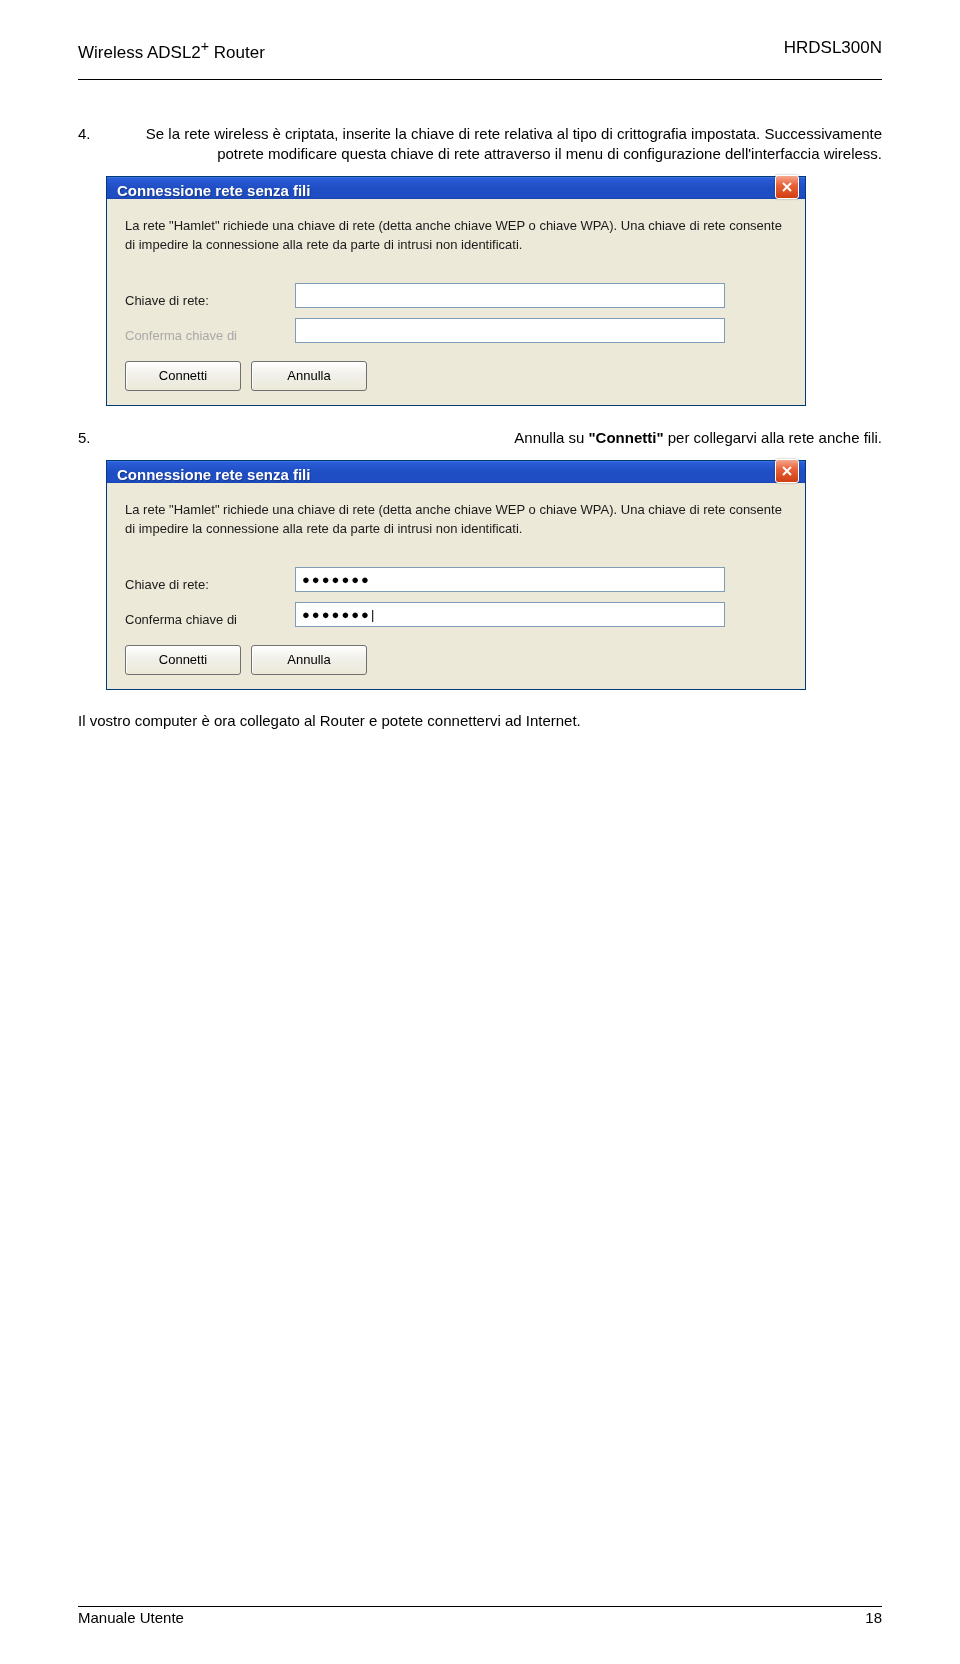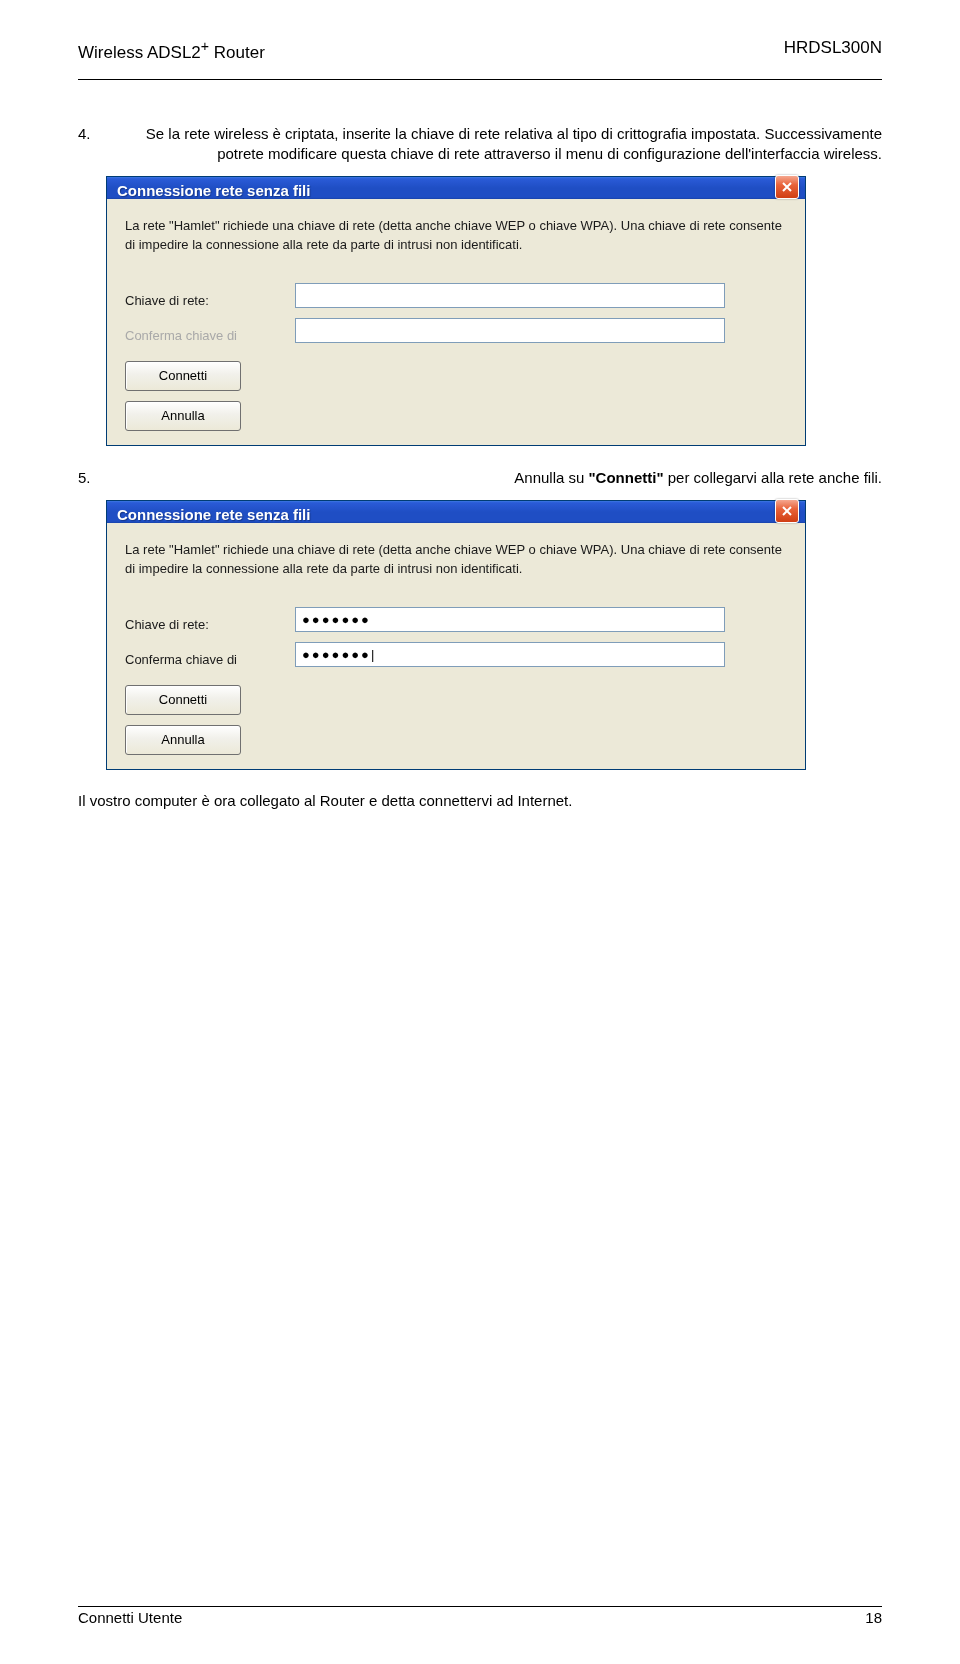--- a/index.html
+++ b/index.html
@@ -99,21 +99,20 @@
     background: #fff;
     font-family: Tahoma, Arial, sans-serif;
     font-size: 13px;
     padding: 0 6px;
     letter-spacing: 2px;
   }
   .btn-row {
     display: flex;
     gap: 10px;
     margin-top: 18px;
-    flex-direction: column;
   }
   .xp-btn {
     width: 116px;
     height: 30px;
     background: linear-gradient(to bottom, #ffffff 0%, #f1f0ea 45%, #ece9d8 100%);
     border: 1px solid #707070;
     border-radius: 3px;
     font-size: 13px;
     font-family: Tahoma, Arial, sans-serif;
     box-shadow: inset 1px 1px 0 #fff;
@@ -208,21 +207,21 @@
             <input class="field-input" value="●●●●●●●|" style="">
           </div>
           <div class="btn-row">
             <button class="xp-btn">Connetti</button>
             <button class="xp-btn">Annulla</button>
           </div>
         </div>
       </div>
     </div>
 
-    <div class="final-para">Il vostro computer è ora collegato al Router e detta connettervi ad Internet.</div>
+    <div class="final-para">Il vostro computer è ora collegato al Router e potete connettervi ad Internet.</div>
 
   </div>
 </div>
 
 <div class="footer-row">
-  <span>Connetti Utente</span>
+  <span>Manuale Utente</span>
   <span>18</span>
 </div>
 
 </body></html>

